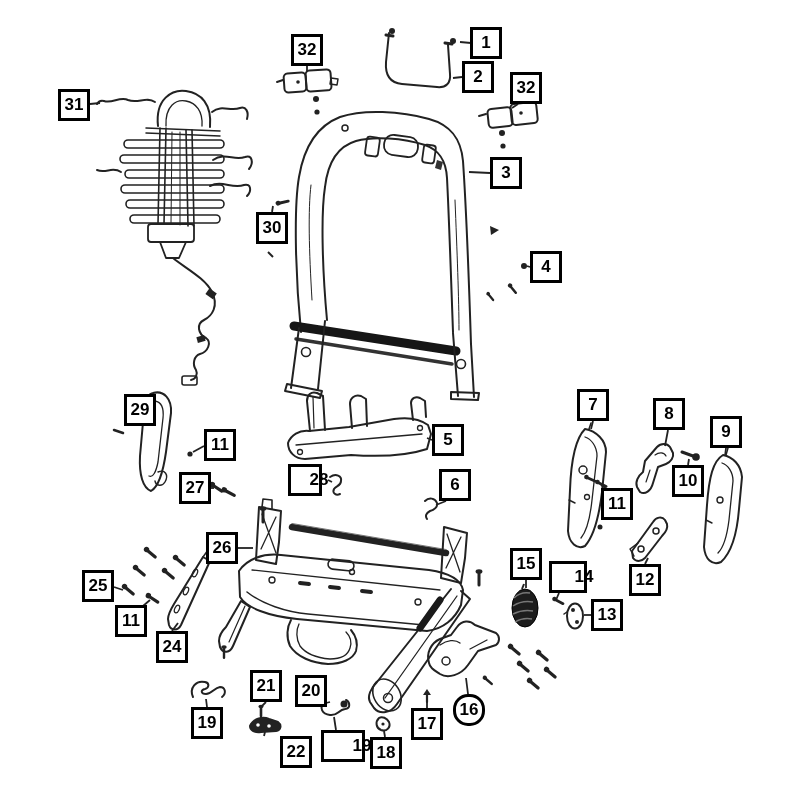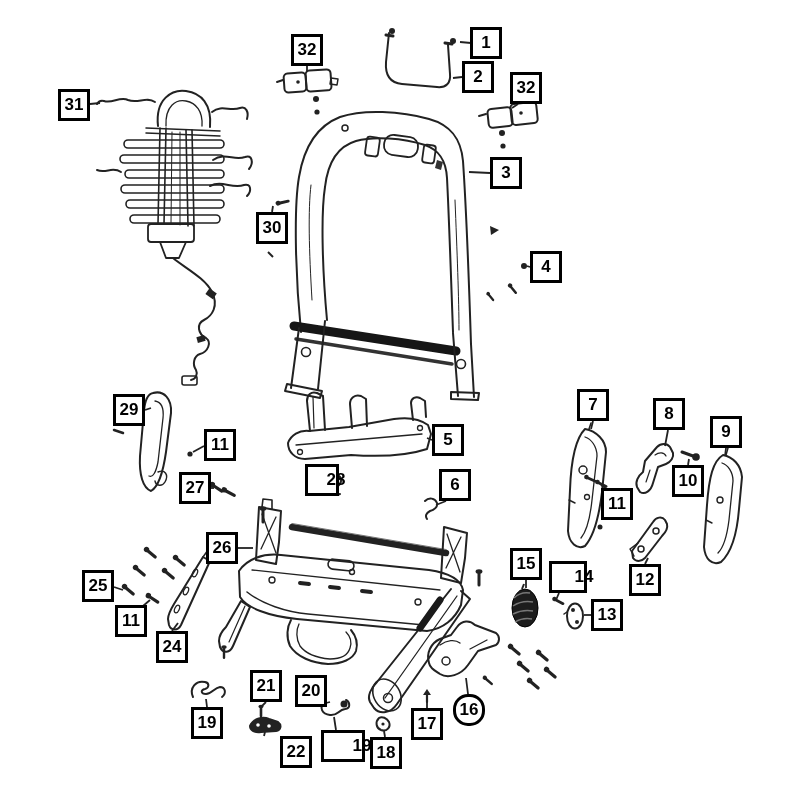--- a/index.html
+++ b/index.html
@@ -324,30 +324,30 @@
       </div>
       <div class="callout" style="left: 530px; top: 251px;">
         <span>4</span>
       </div>
       <div class="callout" style="left: 256px; top: 212px;">
         <span>30</span>
       </div>
       <div class="callout" style="left: 58px; top: 89px;">
         <span>31</span>
       </div>
-      <div class="callout" style="left: 113px; top: 394px;">
+      <div class="callout" style="left: 124px; top: 394px;">
         <span>29</span>
       </div>
       <div class="callout" style="left: 204px; top: 429px;">
         <span>11</span>
       </div>
       <div class="callout" style="left: 179px; top: 472px;">
         <span>27</span>
       </div>
-      <div class="callout" style="left: 305px; top: 464px; padding-left: 28px;">
+      <div class="callout" style="left: 288px; top: 464px; padding-left: 28px;">
         <span>28</span>
       </div>
       <div class="callout" style="left: 432px; top: 424px;">
         <span>5</span>
       </div>
       <div class="callout" style="left: 439px; top: 469px;">
         <span>6</span>
       </div>
       <div class="callout" style="left: 577px; top: 389px;">
         <span>7</span>

